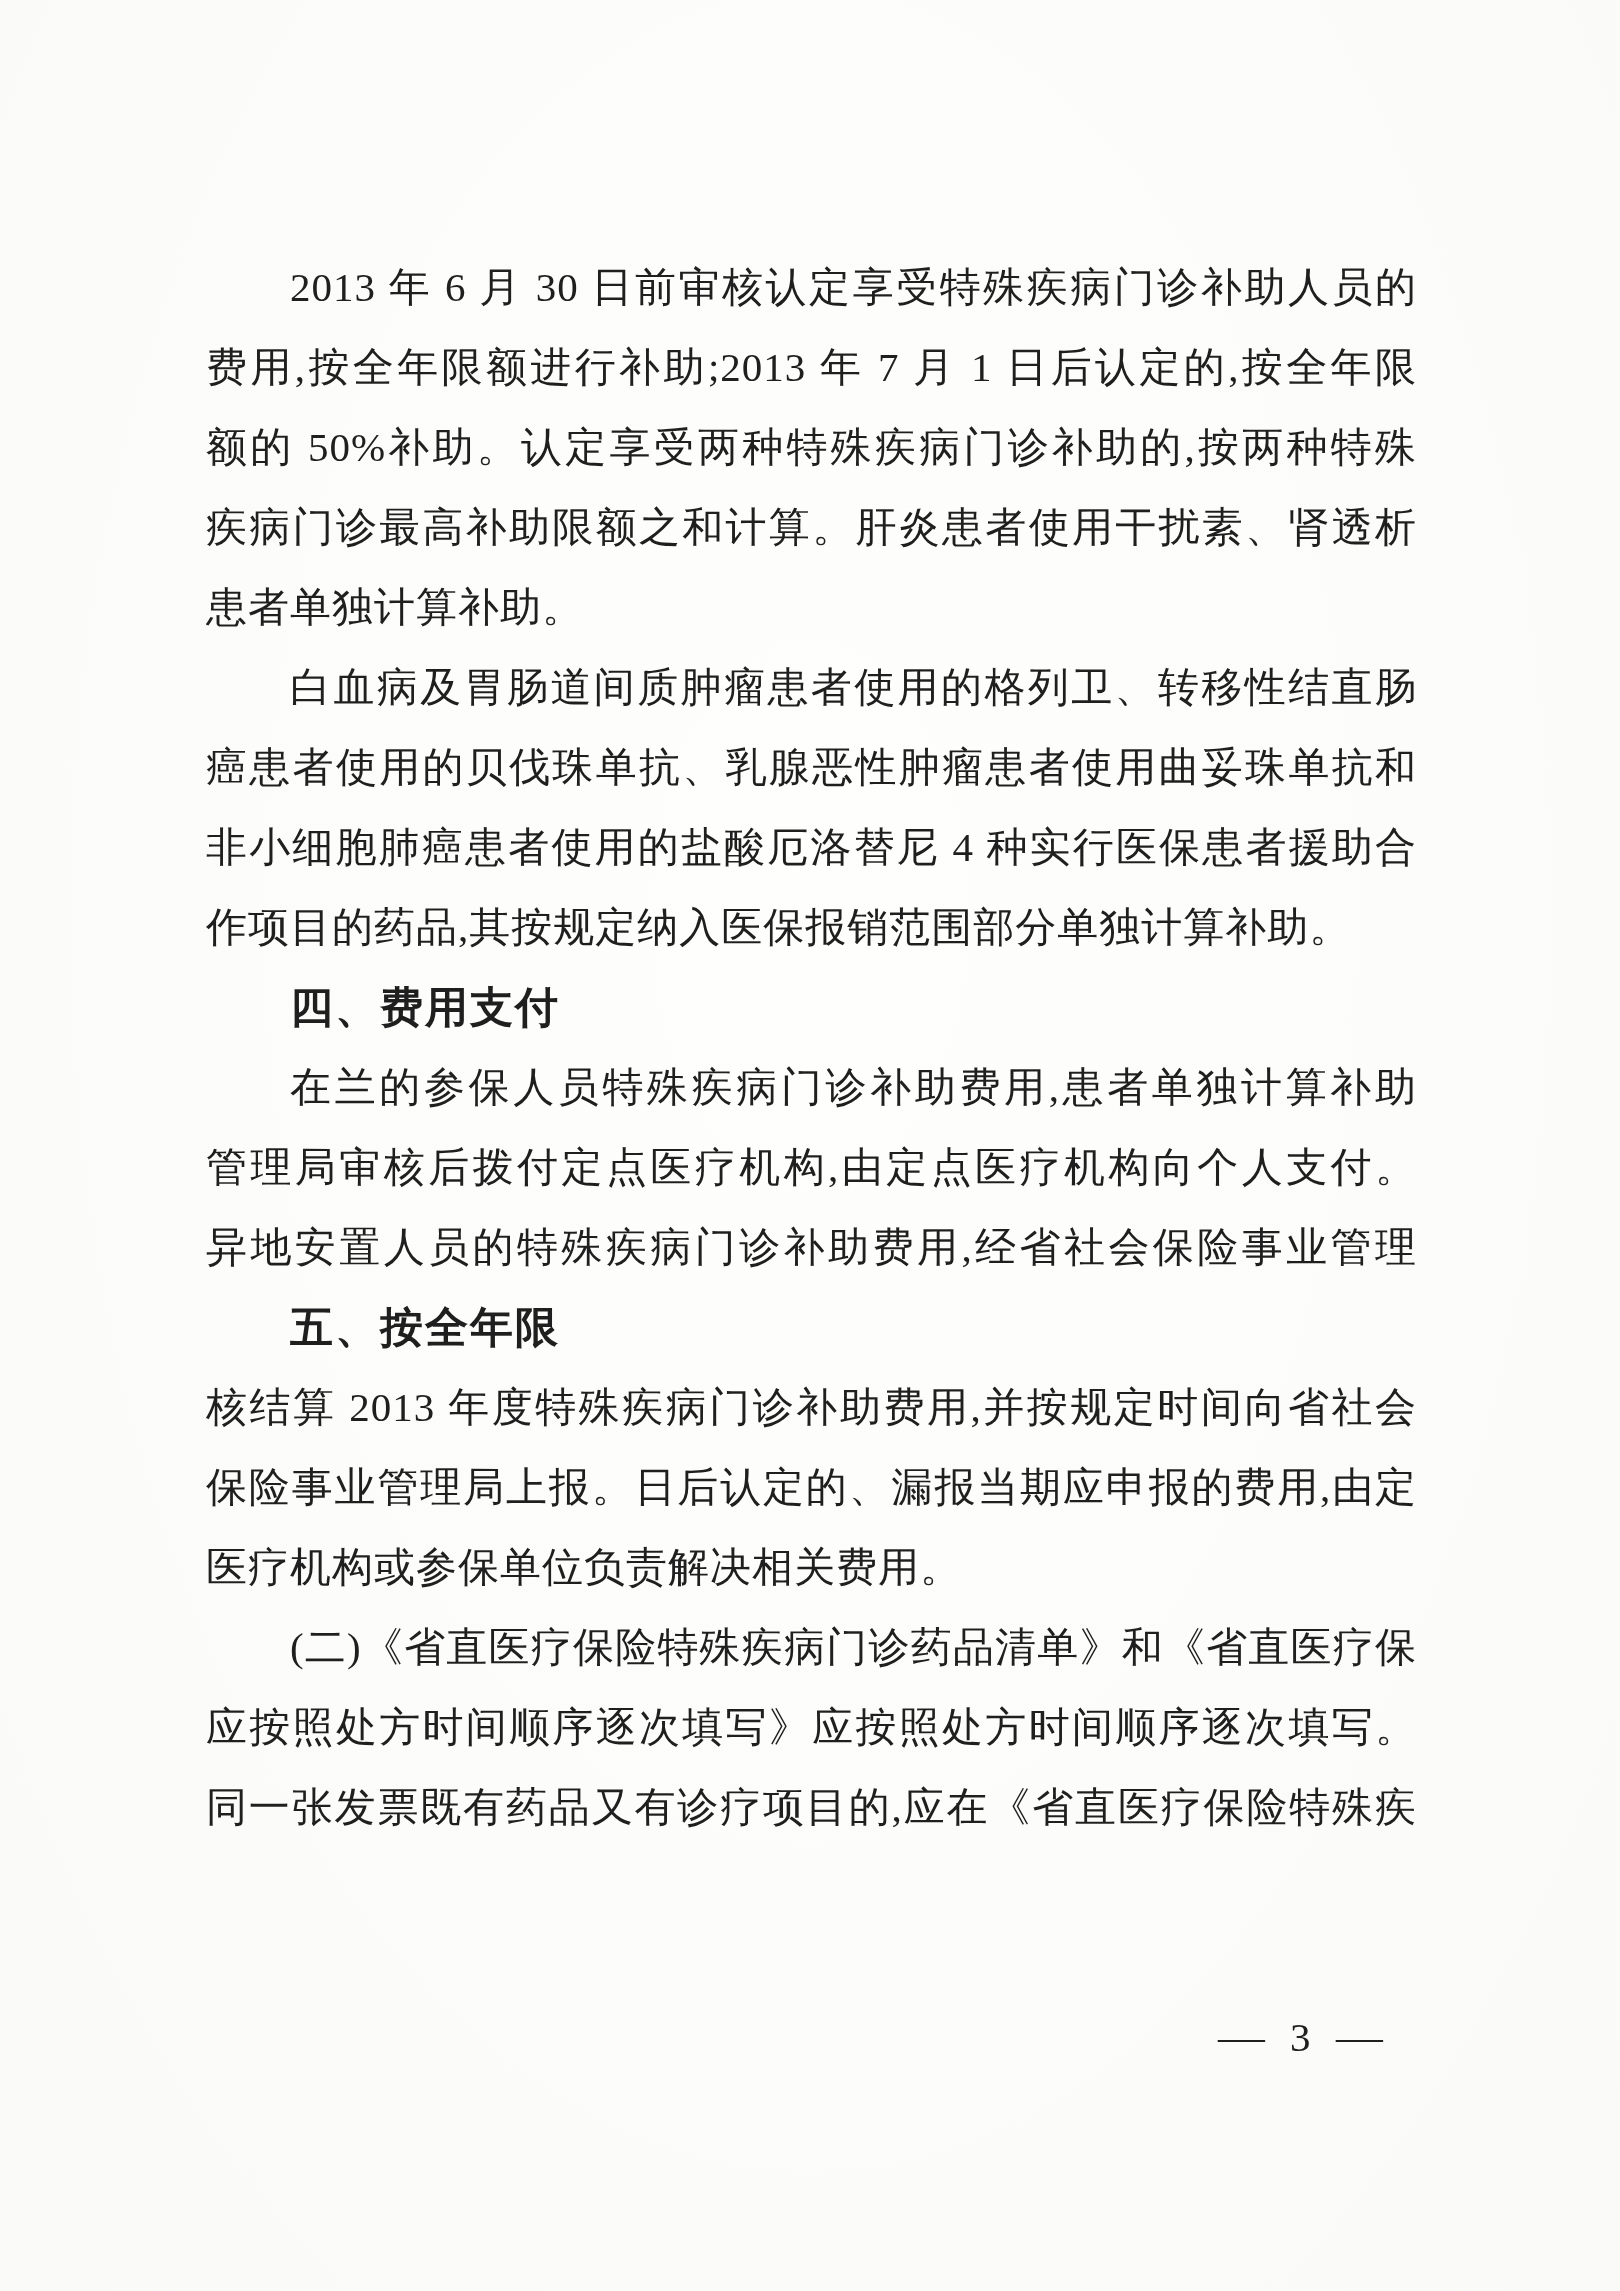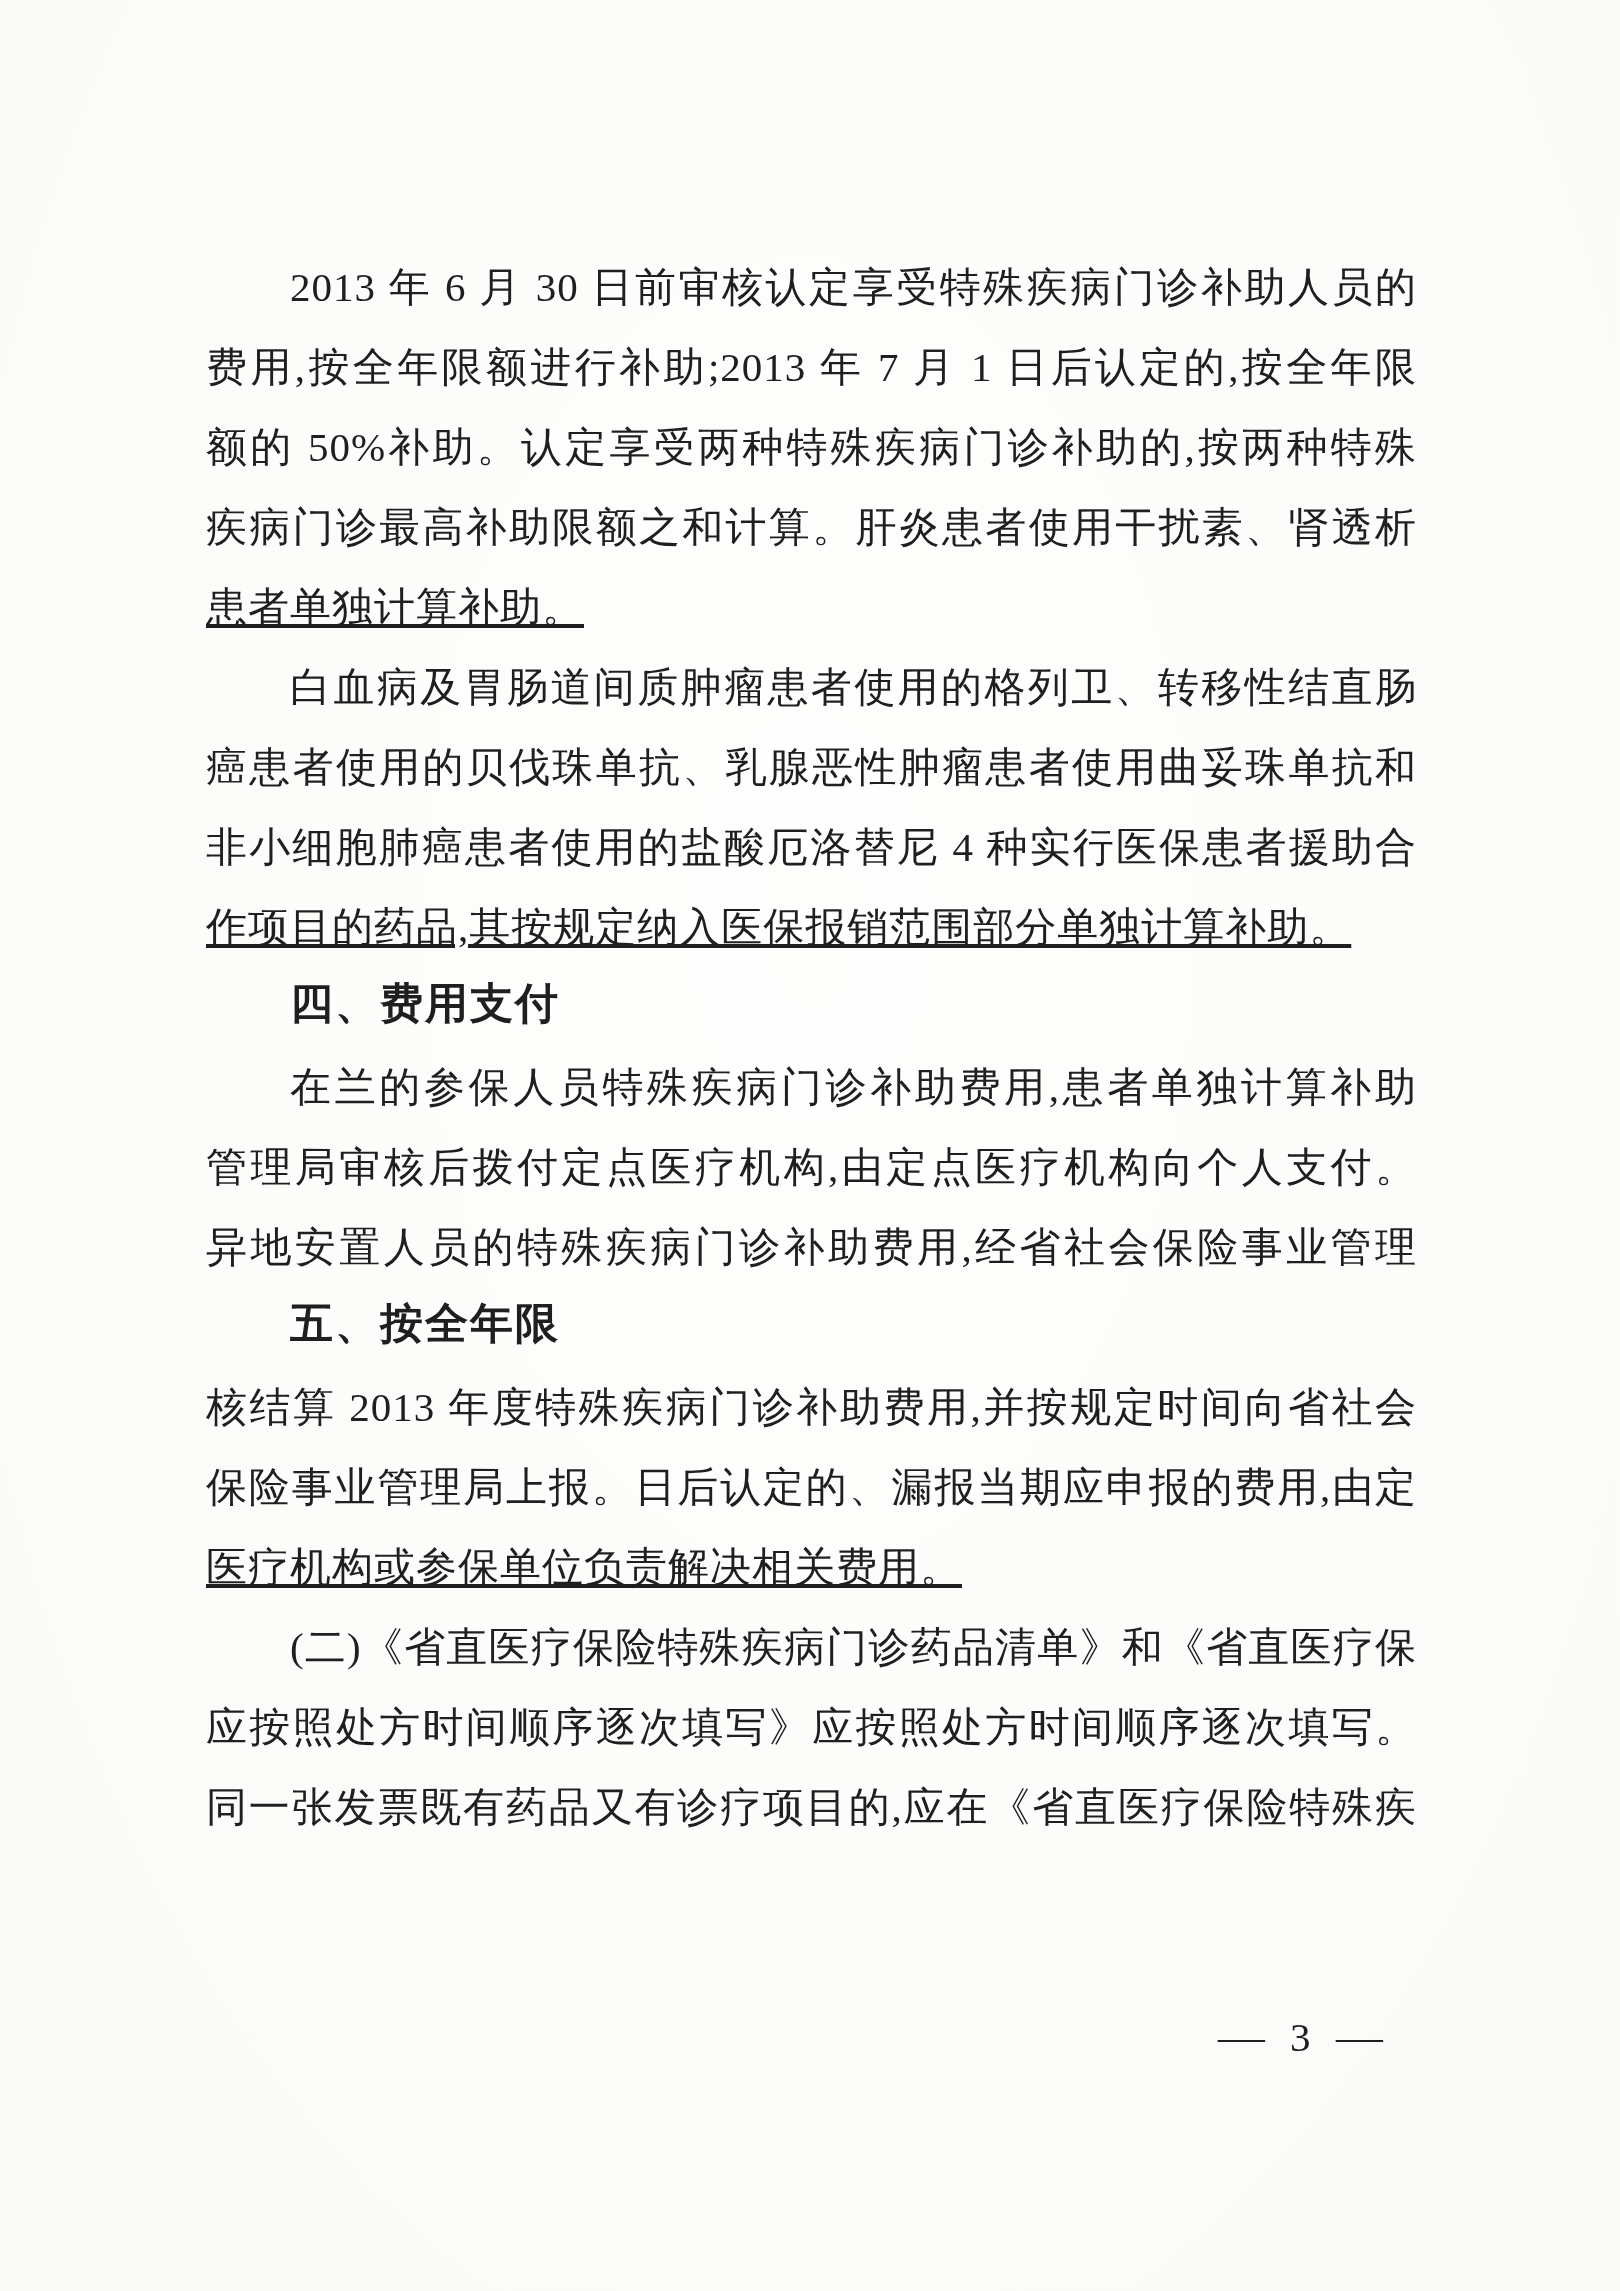--- a/index.html
+++ b/index.html
@@ -31,27 +31,26 @@
     height: 80px;
     overflow: hidden;
     text-align: justify;
     text-align-last: justify;
     letter-spacing: 1px;
     -webkit-font-smoothing: antialiased;
   }
   .line.last {
     text-align: center;
     text-align-last: left;
-    text-decoration: underline;
   }
   .line.indent {
     text-indent: 84px;
   }
   .line.heading {
-    font-family: Liberation Mono, monospace;
+    font-family: Liberation Sans, sans-serif;
     font-weight: 700;
     font-size: 43px;
     text-align: center;
     text-align-last: left;
     letter-spacing: 2px;
   }
   .footer {
     position: absolute;
     left: 1222px;
     top: 2011px;

